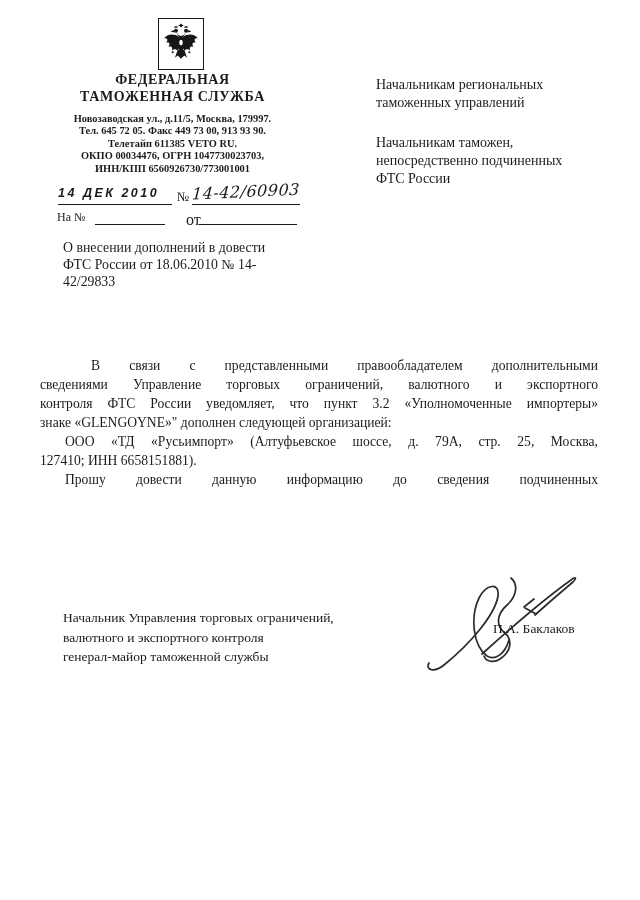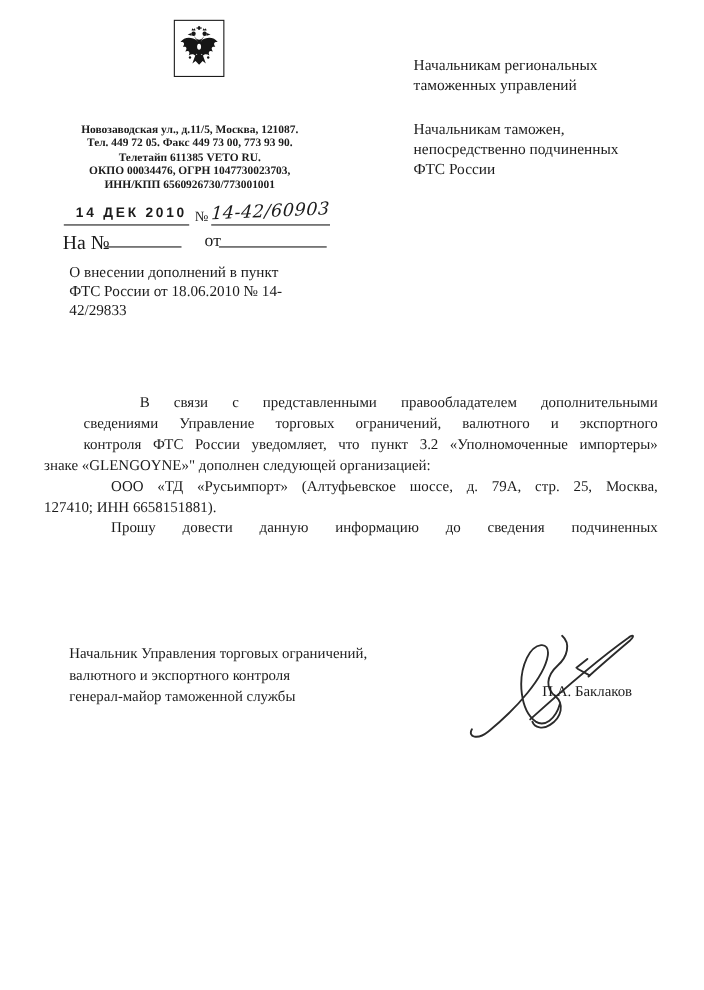--- a/index.html
+++ b/index.html
@@ -7,71 +7,72 @@
   .page{
     position:relative;
     width:640px;height:900px;
     margin:0 auto;
     background:#ffffff;
     font-family:"Liberation Serif", serif;
     color:#1b1b1b;
     overflow:hidden;
   }
   .abs{position:absolute;}
-  .pre{white-space:pre-line;}
+  .pre{white-space:pre-line;margin-top:24px;}
 
   
   .emblem-box{
     left:158px;top:18px;width:44px;height:50px;
     border:1.6px solid #1b1b1b;
     display:flex;align-items:center;justify-content:center;
     background:#fff;
   }
   .emblem-box svg{width:36px;height:42px;display:block;}
 
   
   .org-col{left:50px;width:245px;text-align:center;}
   .org-name{top:72px;font-weight:bold;font-size:14px;line-height:16.5px;letter-spacing:0.6px;}
   .org-address{top:113px;font-weight:bold;font-size:10.4px;line-height:12.4px;}
 
   
   .stamp{
-    left:58px;top:186px;width:112px;text-align:right;
+    left:58px;top:186px;width:112px;text-align:left;
     font-family:"Liberation Sans", sans-serif;
     font-weight:bold;font-size:12.5px;letter-spacing:2.5px;
     white-space:nowrap;
+    font-style:italic;
   }
   .rule{border-top:1.3px solid #1b1b1b;height:0;}
   .rule-date{left:58px;top:204px;width:114px;}
   .num-label{left:177px;top:189px;font-size:13px;}
   .handwritten{
     left:192px;top:182px;width:110px;
     font-family:"DejaVu Serif", serif;
     font-style:italic;font-size:16px;letter-spacing:0.5px;
     transform:rotate(-2.5deg) skewX(-6deg);
     white-space:nowrap;
   }
   .rule-num{left:192px;top:204px;width:108px;}
-  .na-label{left:57px;top:210px;font-size:18px;}
+  .na-label{left:57px;top:210px;font-size:12px;}
   .rule-na{left:95px;top:224px;width:70px;}
   .ot-label{left:186px;top:211px;font-size:16px;}
   .rule-ot{left:199px;top:224px;width:98px;}
 
   
   .subject{left:63px;top:240px;width:250px;font-size:13.8px;line-height:16.8px;}
 
   
   .addressee{left:376px;width:230px;font-size:14px;line-height:18px;}
   .addressee-1{top:52px;}
   .addressee-2{top:110px;}
 
   
   .body-block{left:40px;top:356px;width:558px;font-size:13.6px;line-height:19px;}
   .bl{text-align:left;}
-  .jl{text-align:justify;-moz-text-align-last:justify;text-align-last:justify;margin-left:36px;}
+  .jl{text-align:justify;-moz-text-align-last:justify;text-align-last:justify;}
   .ind{text-indent:25px;}
   .ind-lg{text-indent:51px;}
 
   
   .signer-position{left:63px;top:584px;width:330px;font-size:13.5px;line-height:19.5px;}
   .signer-name{left:493px;top:621px;font-size:13.5px;white-space:nowrap;text-align:center;}
   .autograph{left:425px;top:560px;width:175px;height:116px;}
   .autograph svg{width:100%;height:100%;display:block;}
 </style>
 </head>
@@ -95,42 +96,46 @@
         <path d="M45 36 C30 26 12 27 3 40 C12 39 15 44 9 52 C18 50 21 55 15 64 C24 60 28 65 24 74 C31 69 37 70 41 75 L45 62 Z"></path>
         <path d="M55 36 C70 26 88 27 97 40 C88 39 85 44 91 52 C82 50 79 55 85 64 C76 60 72 65 76 74 C69 69 63 70 59 75 L55 62 Z"></path>
         <path d="M41 72 L59 72 L67 94 L59 88 L50 97 L41 88 L33 94 Z"></path>
         <circle cx="27" cy="79" r="3"></circle>
         <circle cx="73" cy="79" r="3"></circle>
         <ellipse cx="50" cy="52" rx="5" ry="7.5" fill="#ffffff"></ellipse>
       </g>
     </svg>
   </div>
 
+  <div class="abs org-col org-name">
+    <div>ФЕДЕРАЛЬНАЯ</div>
+    <div>ТАМОЖЕННАЯ СЛУЖБА</div>
+  </div>
 
   <div class="abs org-col org-address">
-    <div>Новозаводская ул., д.11/5, Москва, 121087.</div>
-    <div>Тел. 449 72 05. Факс 449 73 00, 773 93 90.</div>
+    <div>Новозаводская ул., д.11/5, Москва, 179997.</div>
+    <div>Тел. 645 72 05. Факс 449 73 00, 913 93 90.</div>
     <div>Телетайп 611385 VETO RU.</div>
     <div>ОКПО 00034476, ОГРН 1047730023703,</div>
     <div>ИНН/КПП 6560926730/773001001</div>
   </div>
 
   <div class="abs stamp">14 ДЕК 2010</div>
   <div class="abs rule rule-date"></div>
   <div class="abs num-label">№</div>
   <div class="abs handwritten">14-42/60903</div>
   <div class="abs rule rule-num"></div>
 
   <div class="abs na-label">На №</div>
   <div class="abs rule rule-na"></div>
   <div class="abs ot-label">от</div>
   <div class="abs rule rule-ot"></div>
 
   <div class="abs subject">
-    <div>О внесении дополнений в пункт</div>
+    <div>О внесении дополнений в довести</div>
     <div>ФТС России от 18.06.2010 № 14-</div>
     <div>42/29833</div>
   </div>
 
   <div class="abs addressee addressee-1 pre">Начальникам региональных
 таможенных управлений</div>
   <div class="abs addressee addressee-2 pre">Начальникам таможен,
 непосредственно подчиненных
 ФТС России</div>
 

